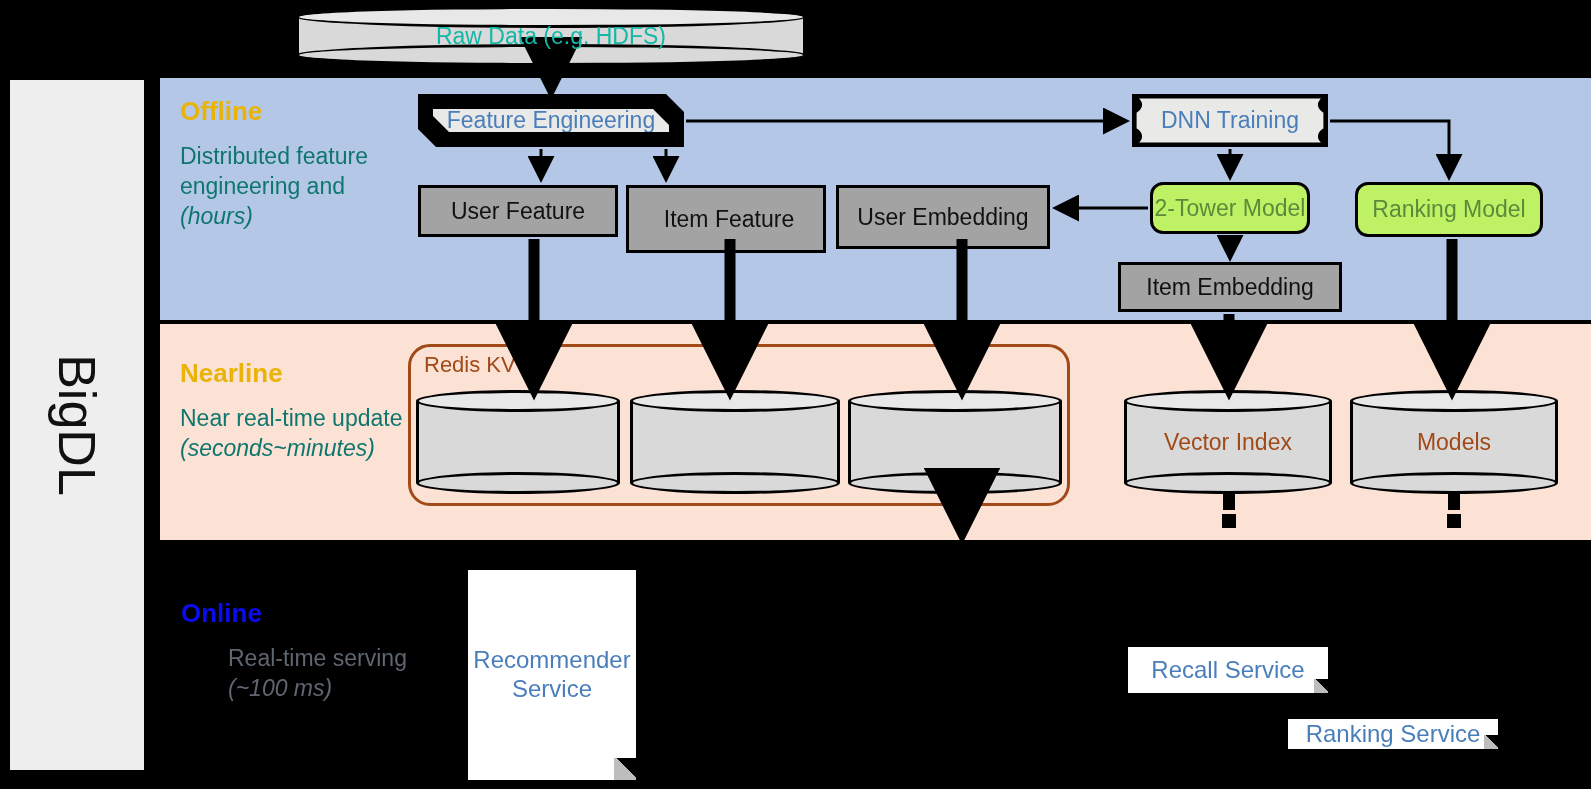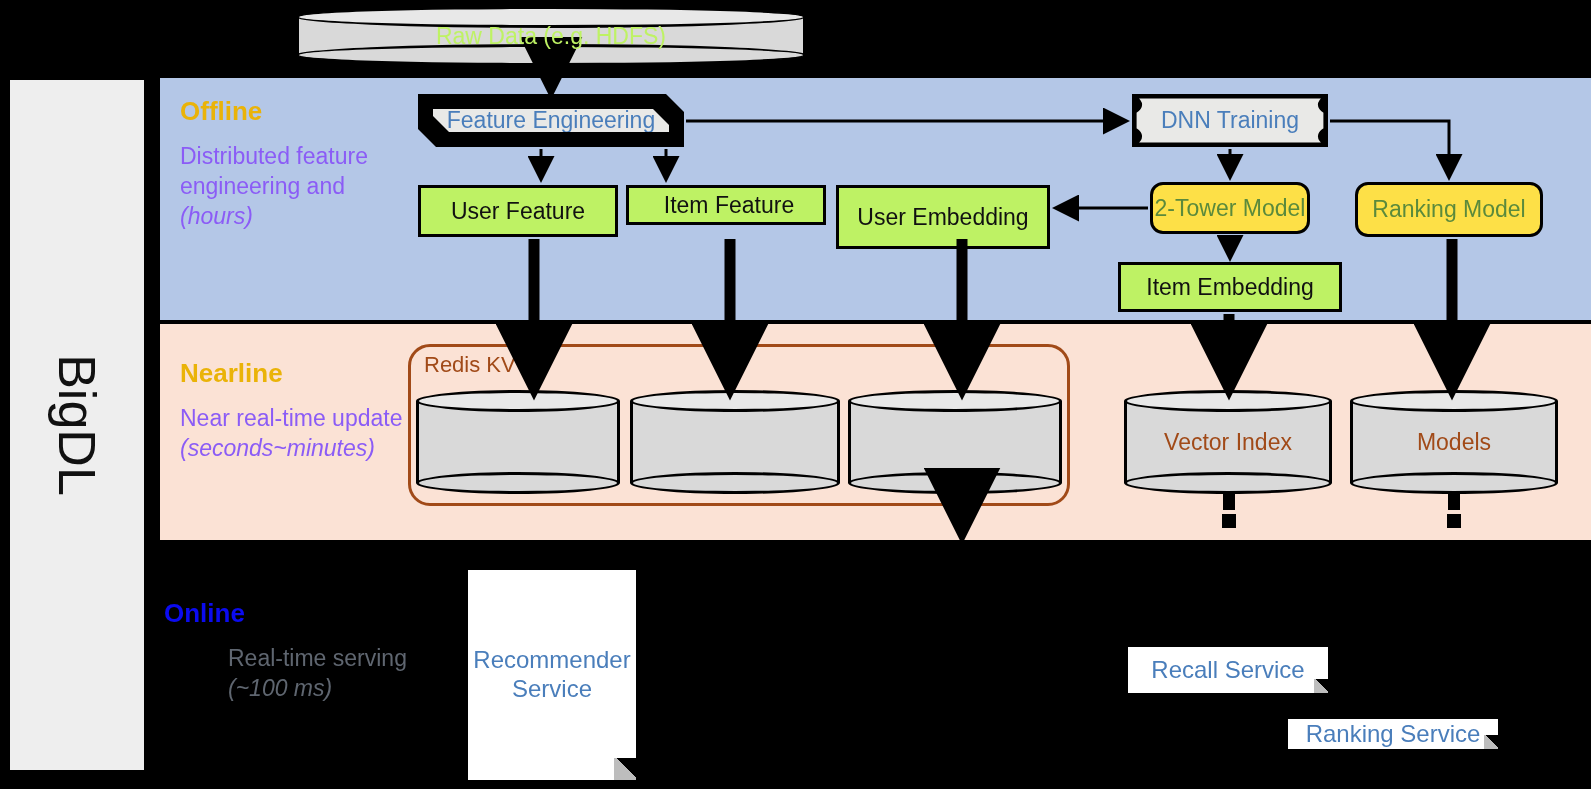--- a/index.html
+++ b/index.html
@@ -13,35 +13,35 @@
   #band-online{left:160px;top:544px;width:1431px;height:245px;background:#000;}
 
   
   #bigdl-rail{position:absolute;left:8px;top:78px;width:134px;height:690px;
      background:#eeeeee;border:2px solid #000;display:flex;align-items:center;justify-content:center;}
   #bigdl-text{transform:rotate(90deg);white-space:nowrap;font-size:52px;color:#111;
      font-family:"Liberation Sans", sans-serif;letter-spacing:0px;}
 
   
   .band-title{position:absolute;color:#eab308;font-size:26px;font-weight:600;}
-  .band-sub{position:absolute;color:#8b5cf6;font-size:23px;line-height:1.30;width:235px;}
+  .band-sub{position:absolute;color:#0f766e;font-size:23px;line-height:1.30;width:235px;}
   .band-sub i{font-style:italic;}
   #t-offline{left:180px;top:96px;}
   #s-offline{left:180px;top:142px;}
   #t-nearline{left:180px;top:358px;}
   #s-nearline{left:180px;top:404px;}
-  #t-online{left:164px;top:598px;}
+  #t-online{left:181px;top:598px;}
   #s-online{left:180px;top:644px;color:#5f6670;margin-left:48px;}
   #t-online{color:#0b0bf0;}
 
   
   .node{position:absolute;display:flex;align-items:center;justify-content:center;
      text-align:center;box-sizing:border-box;}
-  .graybox{background:#bef264;border:3px solid #000;color:#111;font-size:23px;}
-  .litebox{background:#fde047;border:3px solid #000;font-size:23px;}
+  .graybox{background:#a3a3a3;border:3px solid #000;color:#111;font-size:23px;}
+  .litebox{background:#bef264;border:3px solid #000;font-size:23px;}
   .rnd{border-radius:13px;}
   .blue-txt{color:#4a7ebb;}
   .green-txt{color:#5b8a3c;}
 
   
   #n-fe{clip-path:polygon(0 0, calc(100% - 18px) 0, 100% 18px, 100% 100%, 18px 100%, 0 calc(100% - 18px));
         background:#000;padding:15px;}
   #n-fe .inner{width:100%;height:100%;background:#e9e9e7;
         clip-path:polygon(0 0, calc(100% - 16px) 0, 100% 16px, 100% 100%, 16px 100%, 0 calc(100% - 16px));
         display:flex;align-items:center;justify-content:center;font-size:23px;}
@@ -93,38 +93,38 @@
   <div class="band-title" id="t-nearline">Nearline</div>
   <div class="band-sub" id="s-nearline"><span>Near real-time update </span><i>(seconds~minutes)</i></div>
 
   <div class="band-title" id="t-online">Online</div>
   <div class="band-sub" id="s-online"><span>Real-time serving </span><i>(~100 ms)</i></div>
 
   <div class="cyl" id="cyl-raw" style="left:296px;top:6px;width:510px;height:60px;">
     <div class="body"></div>
     <div class="bot"></div>
     <div class="top"></div>
-    <div class="lbl" style="color:#bef264;">Raw Data (e.g. HDFS)</div>
+    <div class="lbl" style="color:#14b8a6;">Raw Data (e.g. HDFS)</div>
   </div>
 
   <div class="node" id="n-fe" style="left:418px;top:94px;width:266px;height:53px;">
     <div class="inner blue-txt">Feature Engineering</div>
   </div>
 
   <div class="node" id="n-dnn" style="left:1132px;top:94px;width:196px;height:53px;">
     <svg class="ovl" style="left:0;top:0;width:196px;height:53px;" viewBox="0 0 196 53">
       <path d="M3,3 Q14,11 3,18 L3,35 Q14,42 3,50 L193,50 Q182,42 193,35 L193,18 Q182,11 193,3 Z" fill="#e9e9e7" stroke="#000" stroke-width="3.2"></path>
     </svg>
     <div class="inner blue-txt">DNN Training</div>
   </div>
 
   <div class="node graybox" style="left:418px;top:185px;width:200px;height:52px;">
     <span>User Feature</span>
   </div>
-  <div class="node graybox" style="left:626px;top:185px;width:200px;height:40px;padding-left:6px;">
+  <div class="node graybox" style="left:626px;top:185px;width:200px;height:68px;padding-left:6px;">
     <span>Item Feature</span>
   </div>
   <div class="node graybox" style="left:836px;top:185px;width:214px;height:64px;">
     <span>User Embedding</span>
   </div>
 
   <div class="node litebox rnd green-txt" style="left:1150px;top:182px;width:160px;height:52px;">
     <span>2-Tower Model</span>
   </div>
   <div class="node litebox rnd green-txt" style="left:1355px;top:182px;width:188px;height:55px;">

